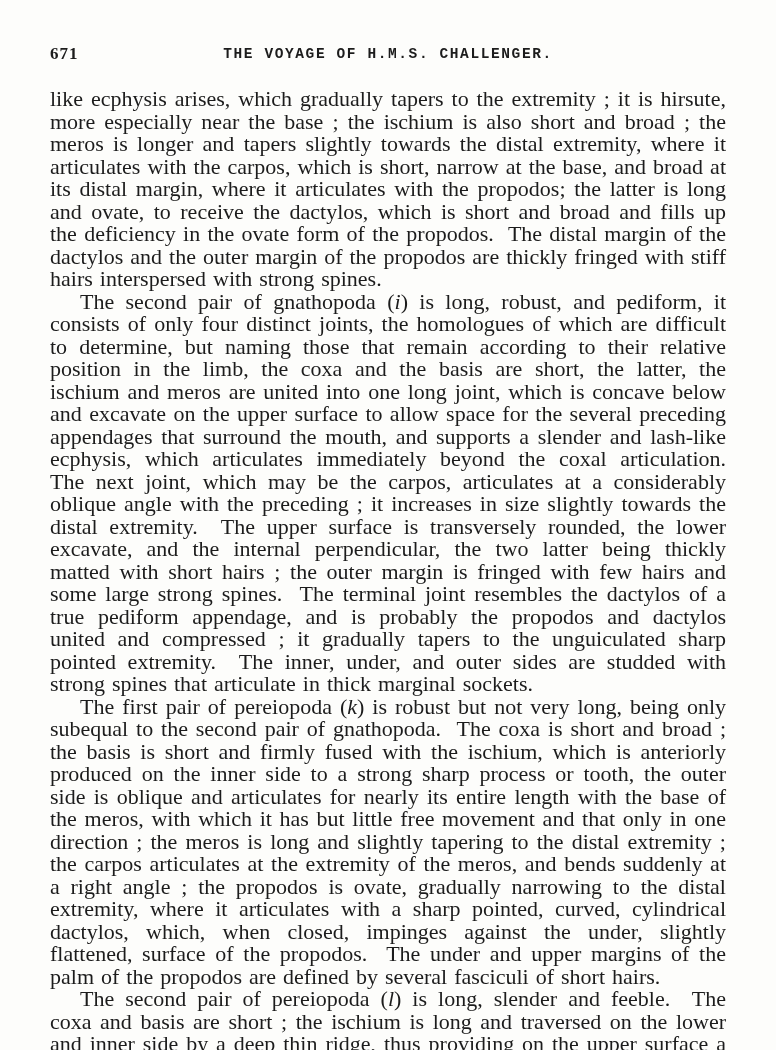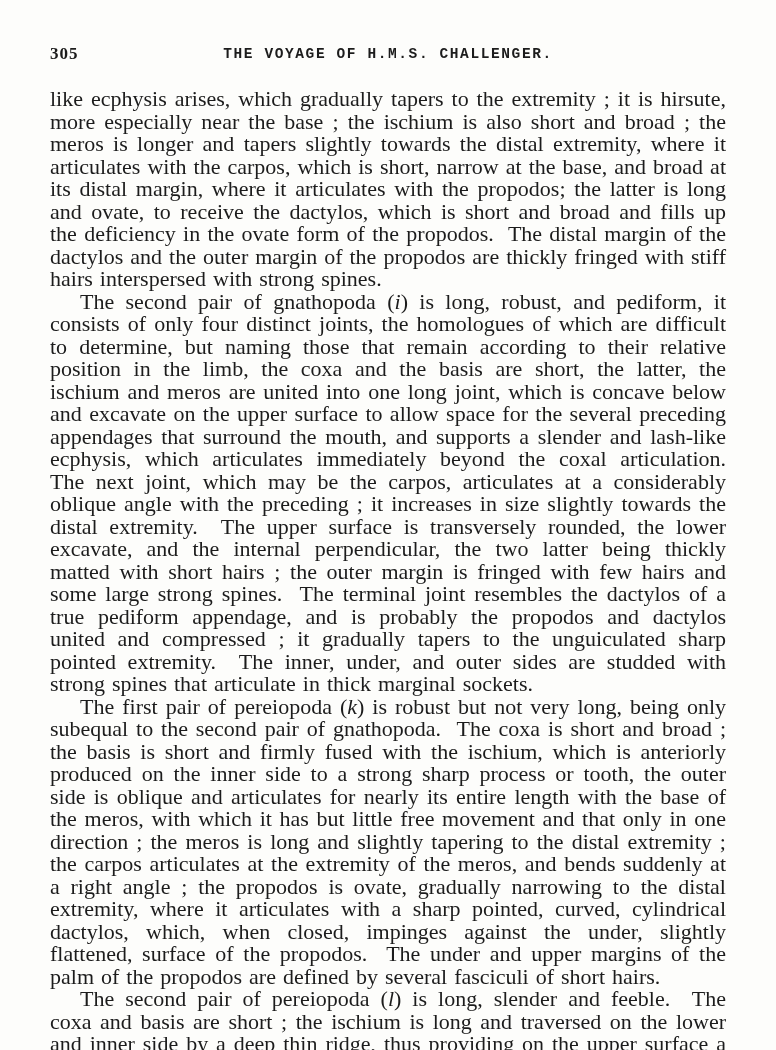--- a/index.html
+++ b/index.html
@@ -56,21 +56,21 @@
   }
   .it {
     font-style: italic;
   }
 </style>
 </head>
 <body>
 
 <div class="page">
   <header class="running-head">
-    <span class="page-number">305</span>
+    <span class="page-number">671</span>
     <span class="running-title">THE VOYAGE OF H.M.S. CHALLENGER.</span>
   </header>
   <main class="text-block">
       <p class="para"><span>like ecphysis arises, which gradually tapers to the extremity ; it is hirsute, more especially near the base ; the ischium is also short and broad ; the meros is longer and tapers slightly towards the distal extremity, where it articulates with the carpos, which is short, narrow at the base, and broad at its distal margin, where it articulates with the propodos; the latter is long and ovate, to receive the dactylos, which is short and broad and fills up the deficiency in the ovate form of the propodos.  The distal margin of the dactylos and the outer margin of the propodos are thickly fringed with stiff hairs interspersed with strong spines.</span></p>
       <p class="para indent"><span>The second pair of gnathopoda (</span><span class="it">i</span><span>) is long, robust, and pediform, it consists of only four distinct joints, the homologues of which are difficult to determine, but naming those that remain according to their relative position in the limb, the coxa and the basis are short, the latter, the ischium and meros are united into one long joint, which is concave below and excavate on the upper surface to allow space for the several preceding appendages that surround the mouth, and supports a slender and lash-like ecphysis, which articulates immediately beyond the coxal articulation.  The next joint, which may be the carpos, articulates at a considerably oblique angle with the preceding ; it increases in size slightly towards the distal extremity.  The upper surface is transversely rounded, the lower excavate, and the internal perpendicular, the two latter being thickly matted with short hairs ; the outer margin is fringed with few hairs and some large strong spines.  The terminal joint resembles the dactylos of a true pediform appendage, and is probably the propodos and dactylos united and compressed ; it gradually tapers to the unguiculated sharp pointed extremity.  The inner, under, and outer sides are studded with strong spines that articulate in thick marginal sockets.</span></p>
       <p class="para indent"><span>The first pair of pereiopoda (</span><span class="it">k</span><span>) is robust but not very long, being only subequal to the second pair of gnathopoda.  The coxa is short and broad ; the basis is short and firmly fused with the ischium, which is anteriorly produced on the inner side to a strong sharp process or tooth, the outer side is oblique and articulates for nearly its entire length with the base of the meros, with which it has but little free movement and that only in one direction ; the meros is long and slightly tapering to the distal extremity ; the carpos articulates at the extremity of the meros, and bends suddenly at a right angle ; the propodos is ovate, gradually narrowing to the distal extremity, where it articulates with a sharp pointed, curved, cylindrical dactylos, which, when closed, impinges against the under, slightly flattened, surface of the propodos.  The under and upper margins of the palm of the propodos are defined by several fasciculi of short hairs.</span></p>
       <p class="para indent"><span>The second pair of pereiopoda (</span><span class="it">l</span><span>) is long, slender and feeble.  The coxa and basis are short ; the ischium is long and traversed on the lower and inner side by a deep thin ridge, thus providing on the upper surface a concave space in which the distal extremity of the reflexed carpos lies protected when folded and at rest ; the meros is as long as the ischium, and cylindrical ; the carpos is as long as the ischium and meros together and multi-</span></p>
     </main>
 </div>
 

